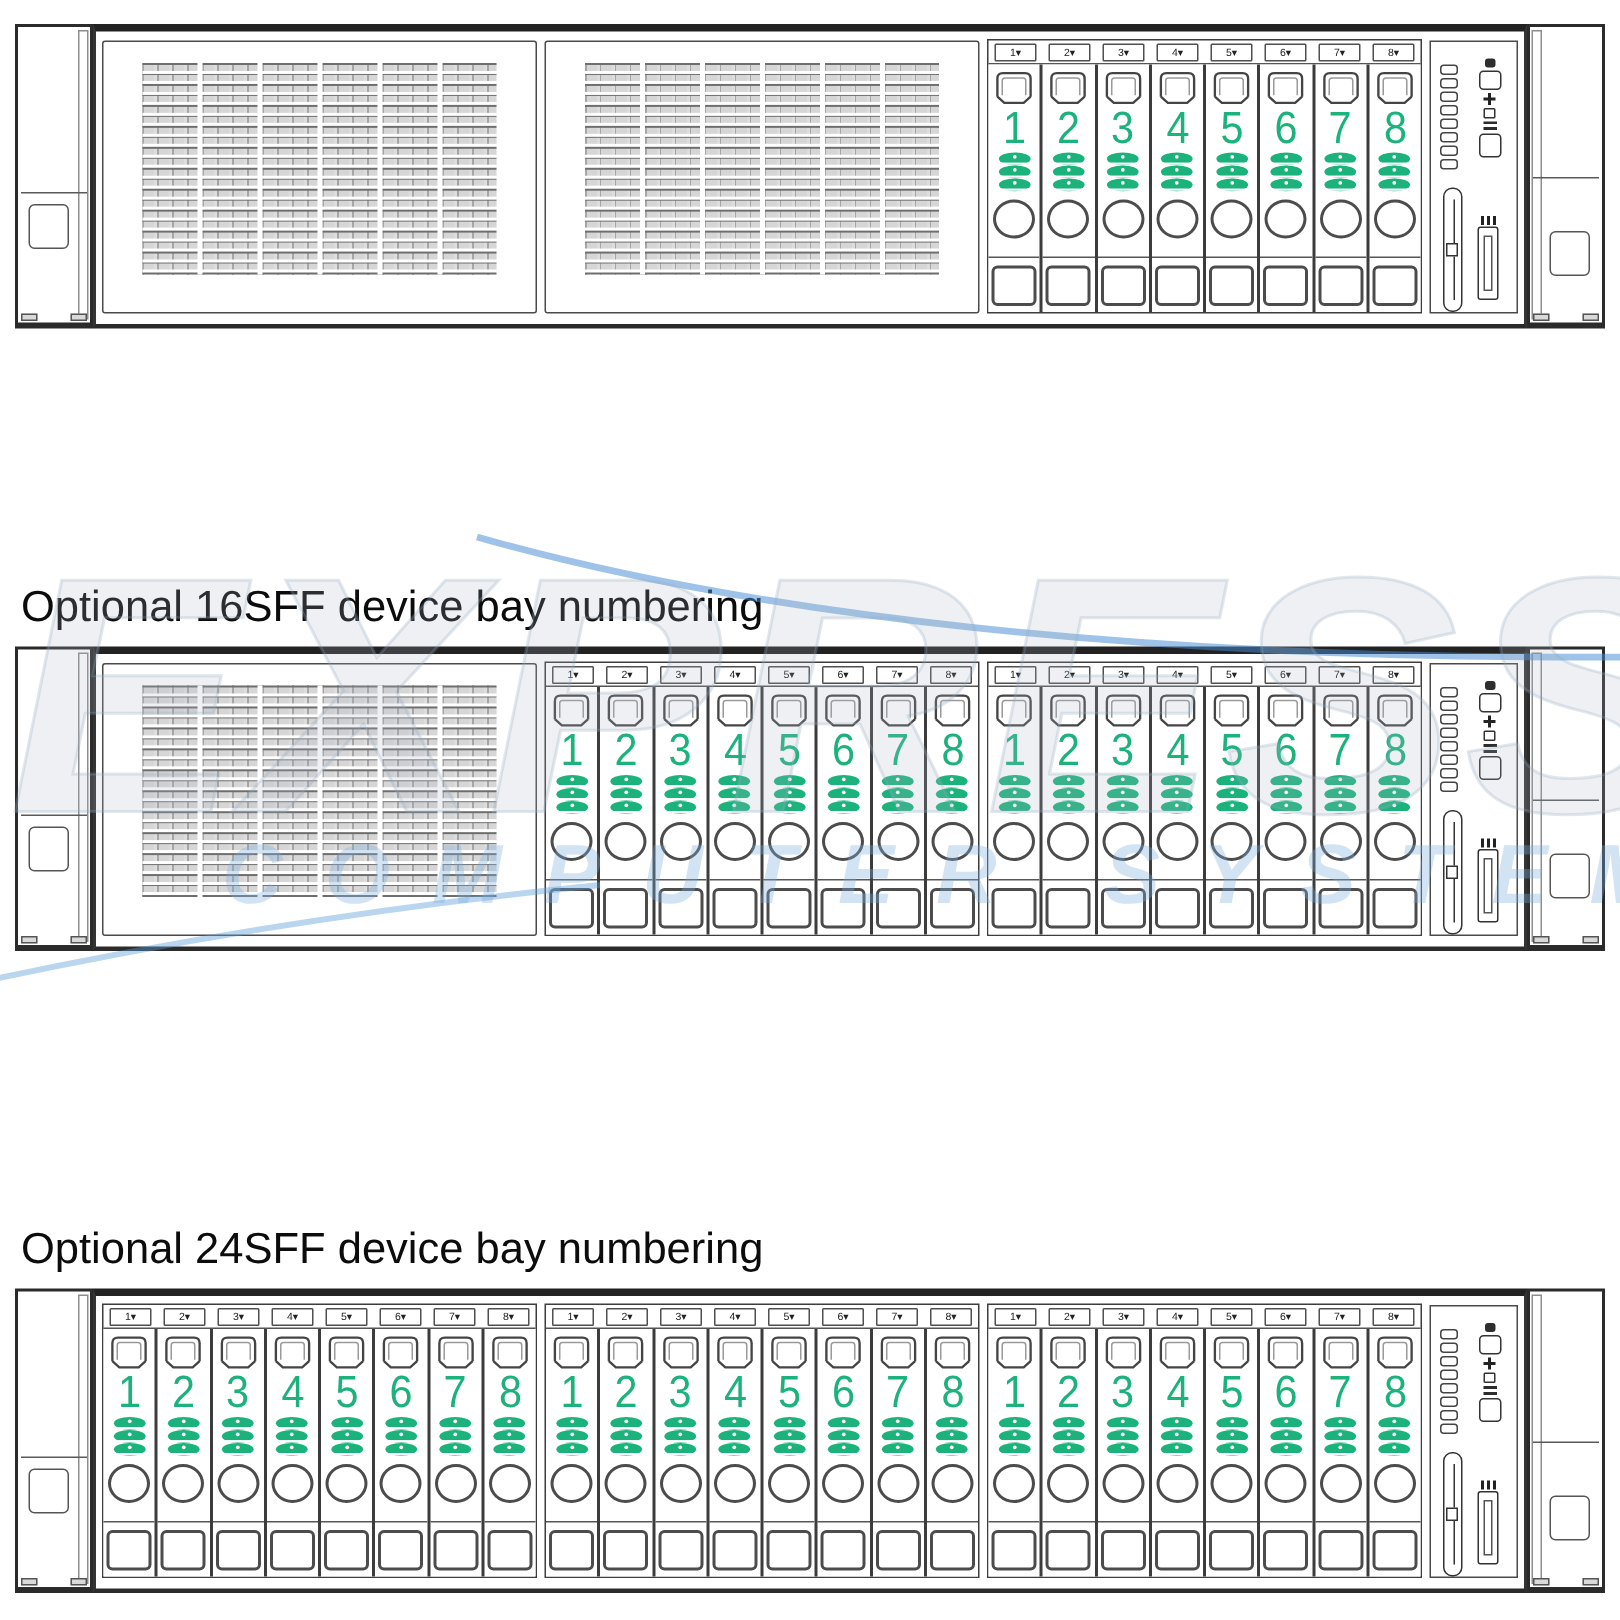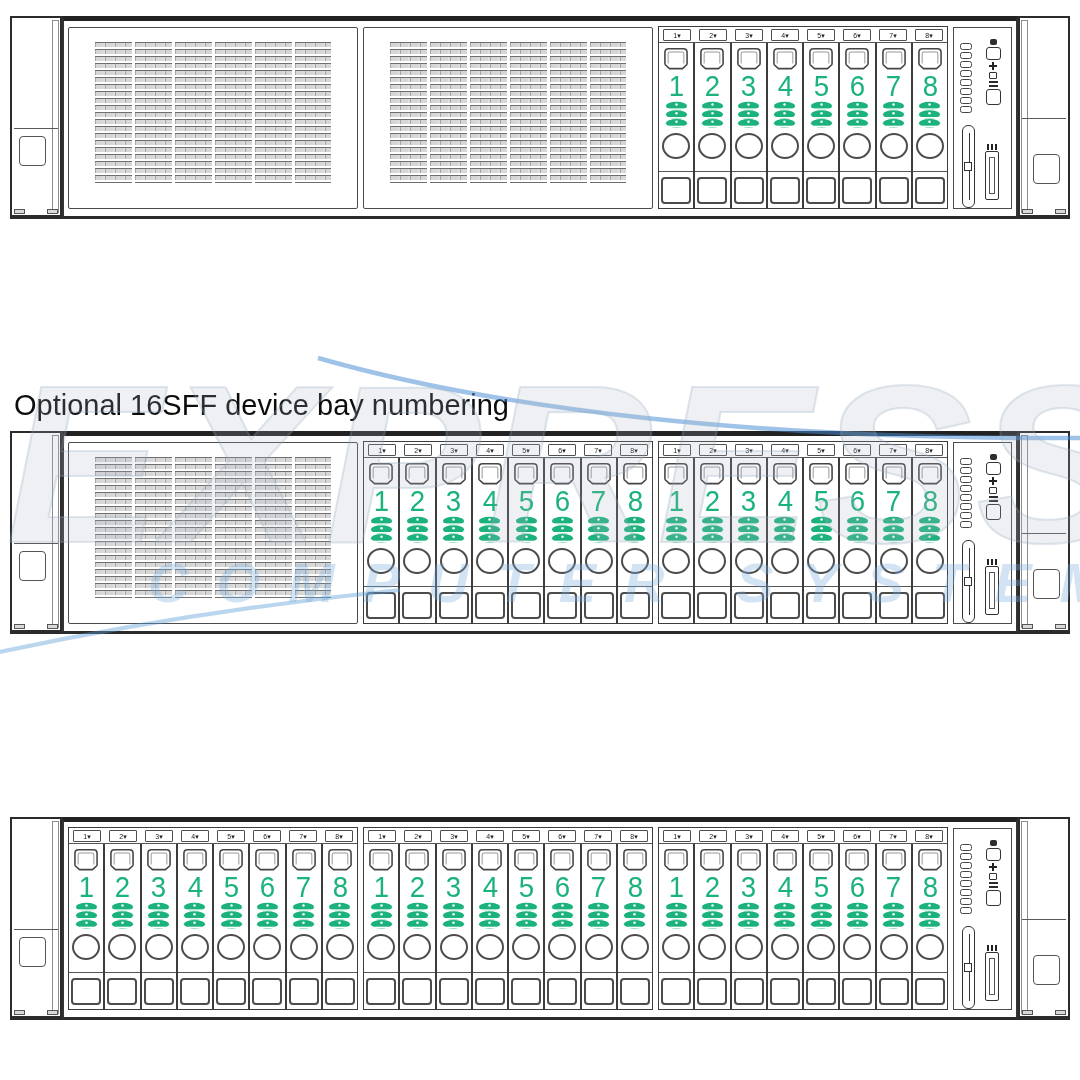--- a/index.html
+++ b/index.html
@@ -772,20 +772,21 @@
           <i class="flange"></i>
           <i class="divider"></i>
           <i class="thumb"></i>
           <i class="foot a"></i>
           <i class="foot b"></i>
         </div>
       </div>
   </section>
 
   <section class="server-block" style="top:817px">
+    <h1 class="title">Optional 24SFF device bay numbering</h1>
     <div class="chassis">
         <div class="ear ear-left">
           <i class="flange"></i>
           <i class="divider"></i>
           <i class="thumb"></i>
           <i class="foot a"></i>
           <i class="foot b"></i>
         </div>
         <div class="main">
           <div class="slot cage">

